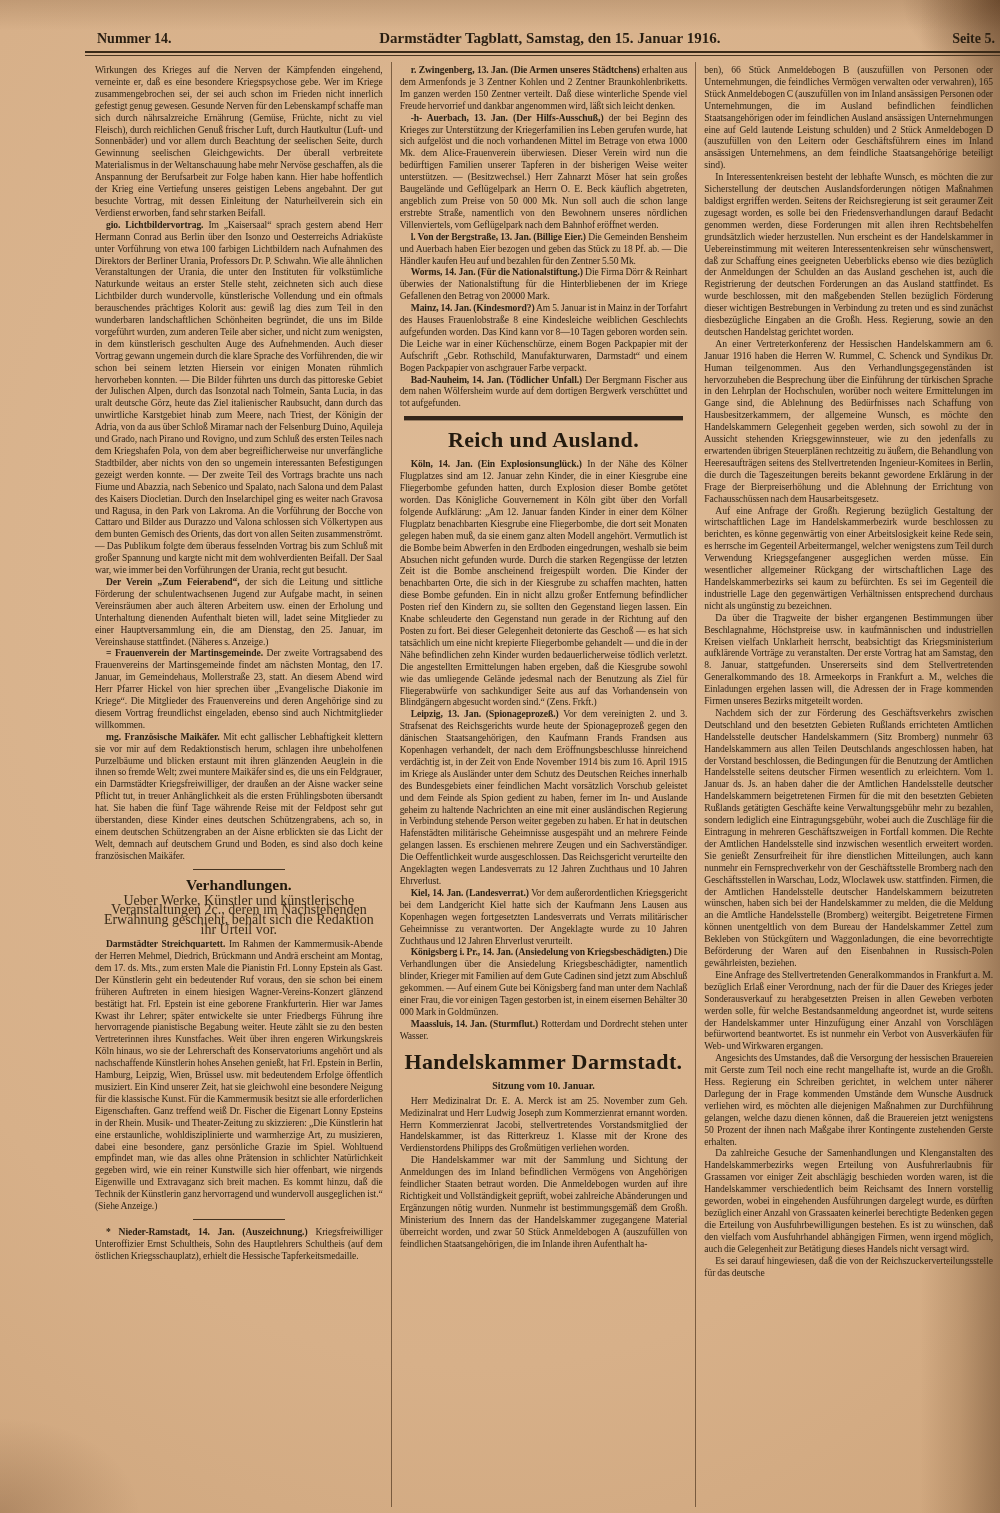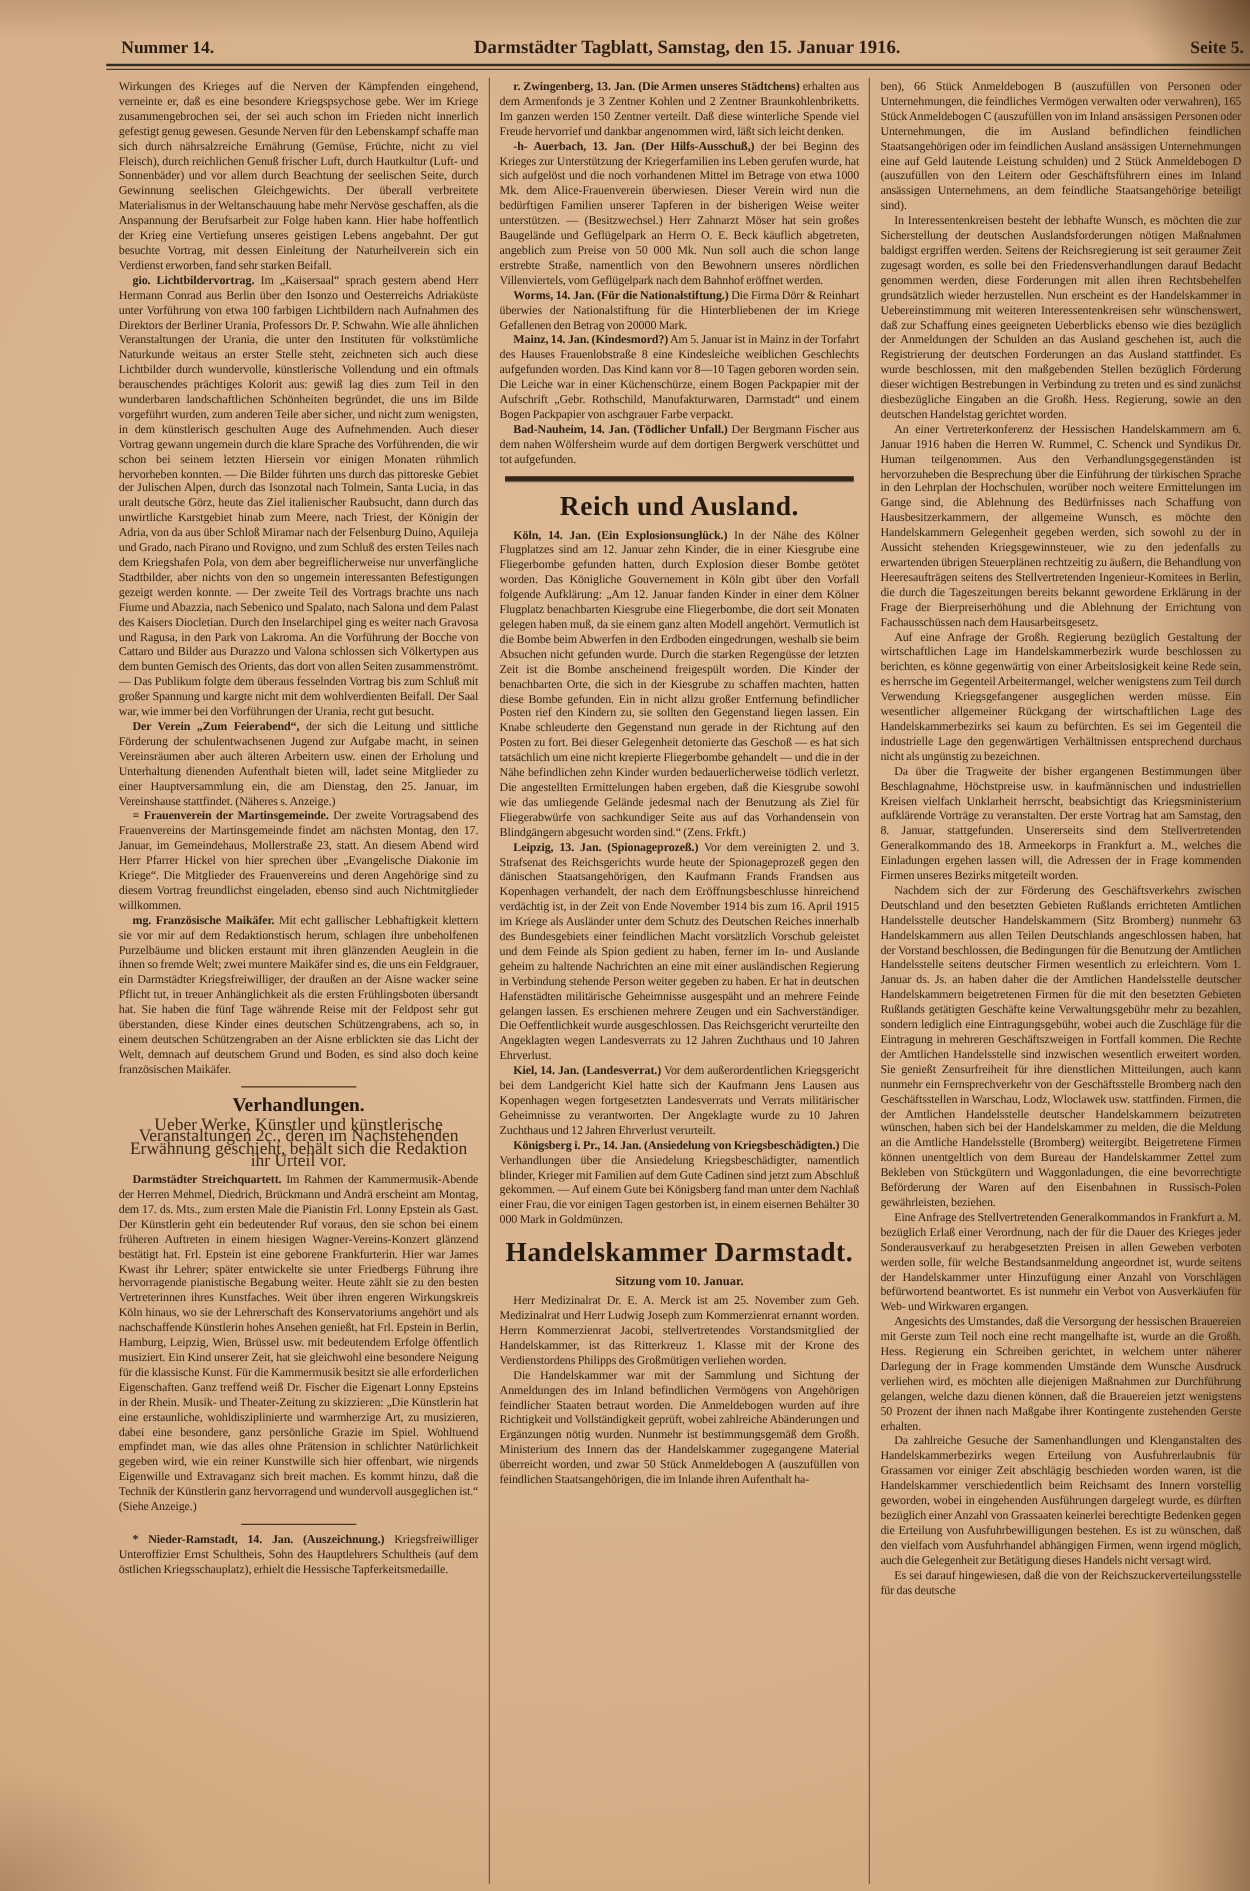--- a/index.html
+++ b/index.html
@@ -71,29 +71,31 @@
         <hr class="rule-short" data-name="paragraph-divider-rule">
         <div class="h-md" data-name="section-heading">Verhandlungen.</div>
         <div class="notice" data-name="editorial-notice">Ueber Werke, Künstler und künstlerische Veranstaltungen 2c., deren im Nachstehenden Erwähnung geschieht, behält sich die Redaktion ihr Urteil vor.</div>
         <p class="art" data-name="article-paragraph"><b data-name="paragraph-lead">Darmstädter Streichquartett.</b> <span data-name="paragraph-text">Im Rahmen der Kammermusik-Abende der Herren Mehmel, Diedrich, Brückmann und Andrä erscheint am Montag, dem 17. ds. Mts., zum ersten Male die Pianistin Frl. Lonny Epstein als Gast. Der Künstlerin geht ein bedeutender Ruf voraus, den sie schon bei einem früheren Auftreten in einem hiesigen Wagner-Vereins-Konzert glänzend bestätigt hat. Frl. Epstein ist eine geborene Frankfurterin. Hier war James Kwast ihr Lehrer; später entwickelte sie unter Friedbergs Führung ihre hervorragende pianistische Begabung weiter. Heute zählt sie zu den besten Vertreterinnen ihres Kunstfaches. Weit über ihren engeren Wirkungskreis Köln hinaus, wo sie der Lehrerschaft des Konservatoriums angehört und als nachschaffende Künstlerin hohes Ansehen genießt, hat Frl. Epstein in Berlin, Hamburg, Leipzig, Wien, Brüssel usw. mit bedeutendem Erfolge öffentlich musiziert. Ein Kind unserer Zeit, hat sie gleichwohl eine besondere Neigung für die klassische Kunst. Für die Kammermusik besitzt sie alle erforderlichen Eigenschaften. Ganz treffend weiß Dr. Fischer die Eigenart Lonny Epsteins in der Rhein. Musik- und Theater-Zeitung zu skizzieren: „Die Künstlerin hat eine erstaunliche, wohldisziplinierte und warmherzige Art, zu musizieren, dabei eine besondere, ganz persönliche Grazie im Spiel. Wohltuend empfindet man, wie das alles ohne Prätension in schlichter Natürlichkeit gegeben wird, wie ein reiner Kunstwille sich hier offenbart, wie nirgends Eigenwille und Extravaganz sich breit machen. Es kommt hinzu, daß die Technik der Künstlerin ganz hervorragend und wundervoll ausgeglichen ist.“ (Siehe Anzeige.)</span></p>
         <hr class="rule-short" data-name="paragraph-divider-rule">
         <p class="art" data-name="article-paragraph"><b data-name="paragraph-lead">* Nieder-Ramstadt, 14. Jan. (Auszeichnung.)</b> <span data-name="paragraph-text">Kriegsfreiwilliger Unteroffizier Ernst Schultheis, Sohn des Hauptlehrers Schultheis (auf dem östlichen Kriegsschauplatz), erhielt die Hessische Tapferkeitsmedaille.</span></p>
       </div>
     <div class="col" data-name="column-2">
         <p class="art" data-name="article-paragraph"><b data-name="paragraph-lead">r. Zwingenberg, 13. Jan. (Die Armen unseres Städtchens)</b> <span data-name="paragraph-text">erhalten aus dem Armenfonds je 3 Zentner Kohlen und 2 Zentner Braunkohlenbriketts. Im ganzen werden 150 Zentner verteilt. Daß diese winterliche Spende viel Freude hervorrief und dankbar angenommen wird, läßt sich leicht denken.</span></p>
         <p class="art" data-name="article-paragraph"><b data-name="paragraph-lead">-h- Auerbach, 13. Jan. (Der Hilfs-Ausschuß,)</b> <span data-name="paragraph-text">der bei Beginn des Krieges zur Unterstützung der Kriegerfamilien ins Leben gerufen wurde, hat sich aufgelöst und die noch vorhandenen Mittel im Betrage von etwa 1000 Mk. dem Alice-Frauenverein überwiesen. Dieser Verein wird nun die bedürftigen Familien unserer Tapferen in der bisherigen Weise weiter unterstützen. — (Besitzwechsel.) Herr Zahnarzt Möser hat sein großes Baugelände und Geflügelpark an Herrn O. E. Beck käuflich abgetreten, angeblich zum Preise von 50 000 Mk. Nun soll auch die schon lange erstrebte Straße, namentlich von den Bewohnern unseres nördlichen Villenviertels, vom Geflügelpark nach dem Bahnhof eröffnet werden.</span></p>
+        <p class="art" data-name="article-paragraph"><b data-name="paragraph-lead">l. Von der Bergstraße, 13. Jan. (Billige Eier.)</b> <span data-name="paragraph-text">Die Gemeinden Bensheim und Auerbach haben Eier bezogen und geben das Stück zu 18 Pf. ab. — Die Händler kaufen Heu auf und bezahlen für den Zentner 5.50 Mk.</span></p>
         <p class="art" data-name="article-paragraph"><b data-name="paragraph-lead">Worms, 14. Jan. (Für die Nationalstiftung.)</b> <span data-name="paragraph-text">Die Firma Dörr &amp; Reinhart überwies der Nationalstiftung für die Hinterbliebenen der im Kriege Gefallenen den Betrag von 20000 Mark.</span></p>
         <p class="art" data-name="article-paragraph"><b data-name="paragraph-lead">Mainz, 14. Jan. (Kindesmord?)</b> <span data-name="paragraph-text">Am 5. Januar ist in Mainz in der Torfahrt des Hauses Frauenlobstraße 8 eine Kindesleiche weiblichen Geschlechts aufgefunden worden. Das Kind kann vor 8—10 Tagen geboren worden sein. Die Leiche war in einer Küchenschürze, einem Bogen Packpapier mit der Aufschrift „Gebr. Rothschild, Manufakturwaren, Darmstadt“ und einem Bogen Packpapier von aschgrauer Farbe verpackt.</span></p>
         <p class="art" data-name="article-paragraph"><b data-name="paragraph-lead">Bad-Nauheim, 14. Jan. (Tödlicher Unfall.)</b> <span data-name="paragraph-text">Der Bergmann Fischer aus dem nahen Wölfersheim wurde auf dem dortigen Bergwerk verschüttet und tot aufgefunden.</span></p>
         <div class="bar" data-name="section-divider-bar"></div>
         <div class="h-lg" data-name="section-heading">Reich und Ausland.</div>
         <p class="art" data-name="article-paragraph"><b data-name="paragraph-lead">Köln, 14. Jan. (Ein Explosionsunglück.)</b> <span data-name="paragraph-text">In der Nähe des Kölner Flugplatzes sind am 12. Januar zehn Kinder, die in einer Kiesgrube eine Fliegerbombe gefunden hatten, durch Explosion dieser Bombe getötet worden. Das Königliche Gouvernement in Köln gibt über den Vorfall folgende Aufklärung: „Am 12. Januar fanden Kinder in einer dem Kölner Flugplatz benachbarten Kiesgrube eine Fliegerbombe, die dort seit Monaten gelegen haben muß, da sie einem ganz alten Modell angehört. Vermutlich ist die Bombe beim Abwerfen in den Erdboden eingedrungen, weshalb sie beim Absuchen nicht gefunden wurde. Durch die starken Regengüsse der letzten Zeit ist die Bombe anscheinend freigespült worden. Die Kinder der benachbarten Orte, die sich in der Kiesgrube zu schaffen machten, hatten diese Bombe gefunden. Ein in nicht allzu großer Entfernung befindlicher Posten rief den Kindern zu, sie sollten den Gegenstand liegen lassen. Ein Knabe schleuderte den Gegenstand nun gerade in der Richtung auf den Posten zu fort. Bei dieser Gelegenheit detonierte das Geschoß — es hat sich tatsächlich um eine nicht krepierte Fliegerbombe gehandelt — und die in der Nähe befindlichen zehn Kinder wurden bedauerlicherweise tödlich verletzt. Die angestellten Ermittelungen haben ergeben, daß die Kiesgrube sowohl wie das umliegende Gelände jedesmal nach der Benutzung als Ziel für Fliegerabwürfe von sachkundiger Seite aus auf das Vorhandensein von Blindgängern abgesucht worden sind.“ (Zens. Frkft.)</span></p>
         <p class="art" data-name="article-paragraph"><b data-name="paragraph-lead">Leipzig, 13. Jan. (Spionageprozeß.)</b> <span data-name="paragraph-text">Vor dem vereinigten 2. und 3. Strafsenat des Reichsgerichts wurde heute der Spionageprozeß gegen den dänischen Staatsangehörigen, den Kaufmann Frands Frandsen aus Kopenhagen verhandelt, der nach dem Eröffnungsbeschlusse hinreichend verdächtig ist, in der Zeit von Ende November 1914 bis zum 16. April 1915 im Kriege als Ausländer unter dem Schutz des Deutschen Reiches innerhalb des Bundesgebiets einer feindlichen Macht vorsätzlich Vorschub geleistet und dem Feinde als Spion gedient zu haben, ferner im In- und Auslande geheim zu haltende Nachrichten an eine mit einer ausländischen Regierung in Verbindung stehende Person weiter gegeben zu haben. Er hat in deutschen Hafenstädten militärische Geheimnisse ausgespäht und an mehrere Feinde gelangen lassen. Es erschienen mehrere Zeugen und ein Sachverständiger. Die Oeffentlichkeit wurde ausgeschlossen. Das Reichsgericht verurteilte den Angeklagten wegen Landesverrats zu 12 Jahren Zuchthaus und 10 Jahren Ehrverlust.</span></p>
         <p class="art" data-name="article-paragraph"><b data-name="paragraph-lead">Kiel, 14. Jan. (Landesverrat.)</b> <span data-name="paragraph-text">Vor dem außerordentlichen Kriegsgericht bei dem Landgericht Kiel hatte sich der Kaufmann Jens Lausen aus Kopenhagen wegen fortgesetzten Landesverrats und Verrats militärischer Geheimnisse zu verantworten. Der Angeklagte wurde zu 10 Jahren Zuchthaus und 12 Jahren Ehrverlust verurteilt.</span></p>
         <p class="art" data-name="article-paragraph"><b data-name="paragraph-lead">Königsberg i. Pr., 14. Jan. (Ansiedelung von Kriegsbeschädigten.)</b> <span data-name="paragraph-text">Die Verhandlungen über die Ansiedelung Kriegsbeschädigter, namentlich blinder, Krieger mit Familien auf dem Gute Cadinen sind jetzt zum Abschluß gekommen. — Auf einem Gute bei Königsberg fand man unter dem Nachlaß einer Frau, die vor einigen Tagen gestorben ist, in einem eisernen Behälter 30 000 Mark in Goldmünzen.</span></p>
+        <p class="art" data-name="article-paragraph"><b data-name="paragraph-lead">Maassluis, 14. Jan. (Sturmflut.)</b> <span data-name="paragraph-text">Rotterdam und Dordrecht stehen unter Wasser.</span></p>
         <div class="h-lg" data-name="section-heading">Handelskammer Darmstadt.</div>
         <div class="sub" data-name="section-subheading">Sitzung vom 10. Januar.</div>
         <p class="art" data-name="article-paragraph"><span data-name="paragraph-text">Herr Medizinalrat Dr. E. A. Merck ist am 25. November zum Geh. Medizinalrat und Herr Ludwig Joseph zum Kommerzienrat ernannt worden. Herrn Kommerzienrat Jacobi, stellvertretendes Vorstandsmitglied der Handelskammer, ist das Ritterkreuz 1. Klasse mit der Krone des Verdienstordens Philipps des Großmütigen verliehen worden.</span></p>
         <p class="art" data-name="article-paragraph"><span data-name="paragraph-text">Die Handelskammer war mit der Sammlung und Sichtung der Anmeldungen des im Inland befindlichen Vermögens von Angehörigen feindlicher Staaten betraut worden. Die Anmeldebogen wurden auf ihre Richtigkeit und Vollständigkeit geprüft, wobei zahlreiche Abänderungen und Ergänzungen nötig wurden. Nunmehr ist bestimmungsgemäß dem Großh. Ministerium des Innern das der Handelskammer zugegangene Material überreicht worden, und zwar 50 Stück Anmeldebogen A (auszufüllen von feindlichen Staatsangehörigen, die im Inlande ihren Aufenthalt ha-</span></p>
       </div>
     <div class="col" data-name="column-3">
         <p class="art noindent" data-name="article-paragraph"><span data-name="paragraph-text">ben), 66 Stück Anmeldebogen B (auszufüllen von Personen oder Unternehmungen, die feindliches Vermögen verwalten oder verwahren), 165 Stück Anmeldebogen C (auszufüllen von im Inland ansässigen Personen oder Unternehmungen, die im Ausland befindlichen feindlichen Staatsangehörigen oder im feindlichen Ausland ansässigen Unternehmungen eine auf Geld lautende Leistung schulden) und 2 Stück Anmeldebogen D (auszufüllen von den Leitern oder Geschäftsführern eines im Inland ansässigen Unternehmens, an dem feindliche Staatsangehörige beteiligt sind).</span></p>
         <p class="art" data-name="article-paragraph"><span data-name="paragraph-text">In Interessentenkreisen besteht der lebhafte Wunsch, es möchten die zur Sicherstellung der deutschen Auslandsforderungen nötigen Maßnahmen baldigst ergriffen werden. Seitens der Reichsregierung ist seit geraumer Zeit zugesagt worden, es solle bei den Friedensverhandlungen darauf Bedacht genommen werden, diese Forderungen mit allen ihren Rechtsbehelfen grundsätzlich wieder herzustellen. Nun erscheint es der Handelskammer in Uebereinstimmung mit weiteren Interessentenkreisen sehr wünschenswert, daß zur Schaffung eines geeigneten Ueberblicks ebenso wie dies bezüglich der Anmeldungen der Schulden an das Ausland geschehen ist, auch die Registrierung der deutschen Forderungen an das Ausland stattfindet. Es wurde beschlossen, mit den maßgebenden Stellen bezüglich Förderung dieser wichtigen Bestrebungen in Verbindung zu treten und es sind zunächst diesbezügliche Eingaben an die Großh. Hess. Regierung, sowie an den deutschen Handelstag gerichtet worden.</span></p>
         <p class="art" data-name="article-paragraph"><span data-name="paragraph-text">An einer Vertreterkonferenz der Hessischen Handelskammern am 6. Januar 1916 haben die Herren W. Rummel, C. Schenck und Syndikus Dr. Human teilgenommen. Aus den Verhandlungsgegenständen ist hervorzuheben die Besprechung über die Einführung der türkischen Sprache in den Lehrplan der Hochschulen, worüber noch weitere Ermittelungen im Gange sind, die Ablehnung des Bedürfnisses nach Schaffung von Hausbesitzerkammern, der allgemeine Wunsch, es möchte den Handelskammern Gelegenheit gegeben werden, sich sowohl zu der in Aussicht stehenden Kriegsgewinnsteuer, wie zu den jedenfalls zu erwartenden übrigen Steuerplänen rechtzeitig zu äußern, die Behandlung von Heeresaufträgen seitens des Stellvertretenden Ingenieur-Komitees in Berlin, die durch die Tageszeitungen bereits bekannt gewordene Erklärung in der Frage der Bierpreiserhöhung und die Ablehnung der Errichtung von Fachausschüssen nach dem Hausarbeitsgesetz.</span></p>
         <p class="art" data-name="article-paragraph"><span data-name="paragraph-text">Auf eine Anfrage der Großh. Regierung bezüglich Gestaltung der wirtschaftlichen Lage im Handelskammerbezirk wurde beschlossen zu berichten, es könne gegenwärtig von einer Arbeitslosigkeit keine Rede sein, es herrsche im Gegenteil Arbeitermangel, welcher wenigstens zum Teil durch Verwendung Kriegsgefangener ausgeglichen werden müsse. Ein wesentlicher allgemeiner Rückgang der wirtschaftlichen Lage des Handelskammerbezirks sei kaum zu befürchten. Es sei im Gegenteil die industrielle Lage den gegenwärtigen Verhältnissen entsprechend durchaus nicht als ungünstig zu bezeichnen.</span></p>

